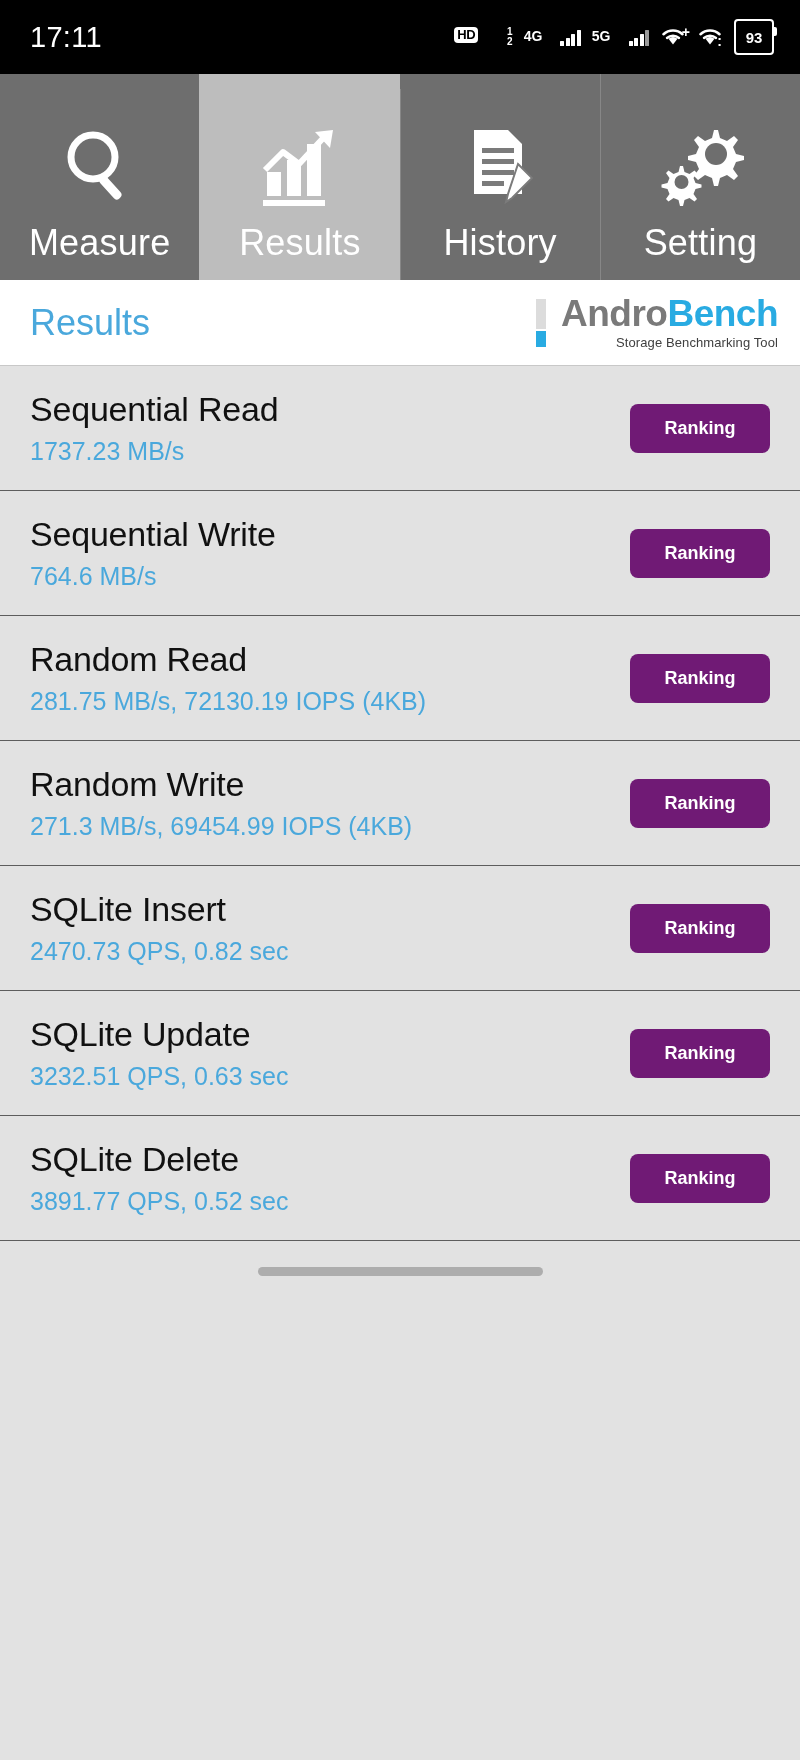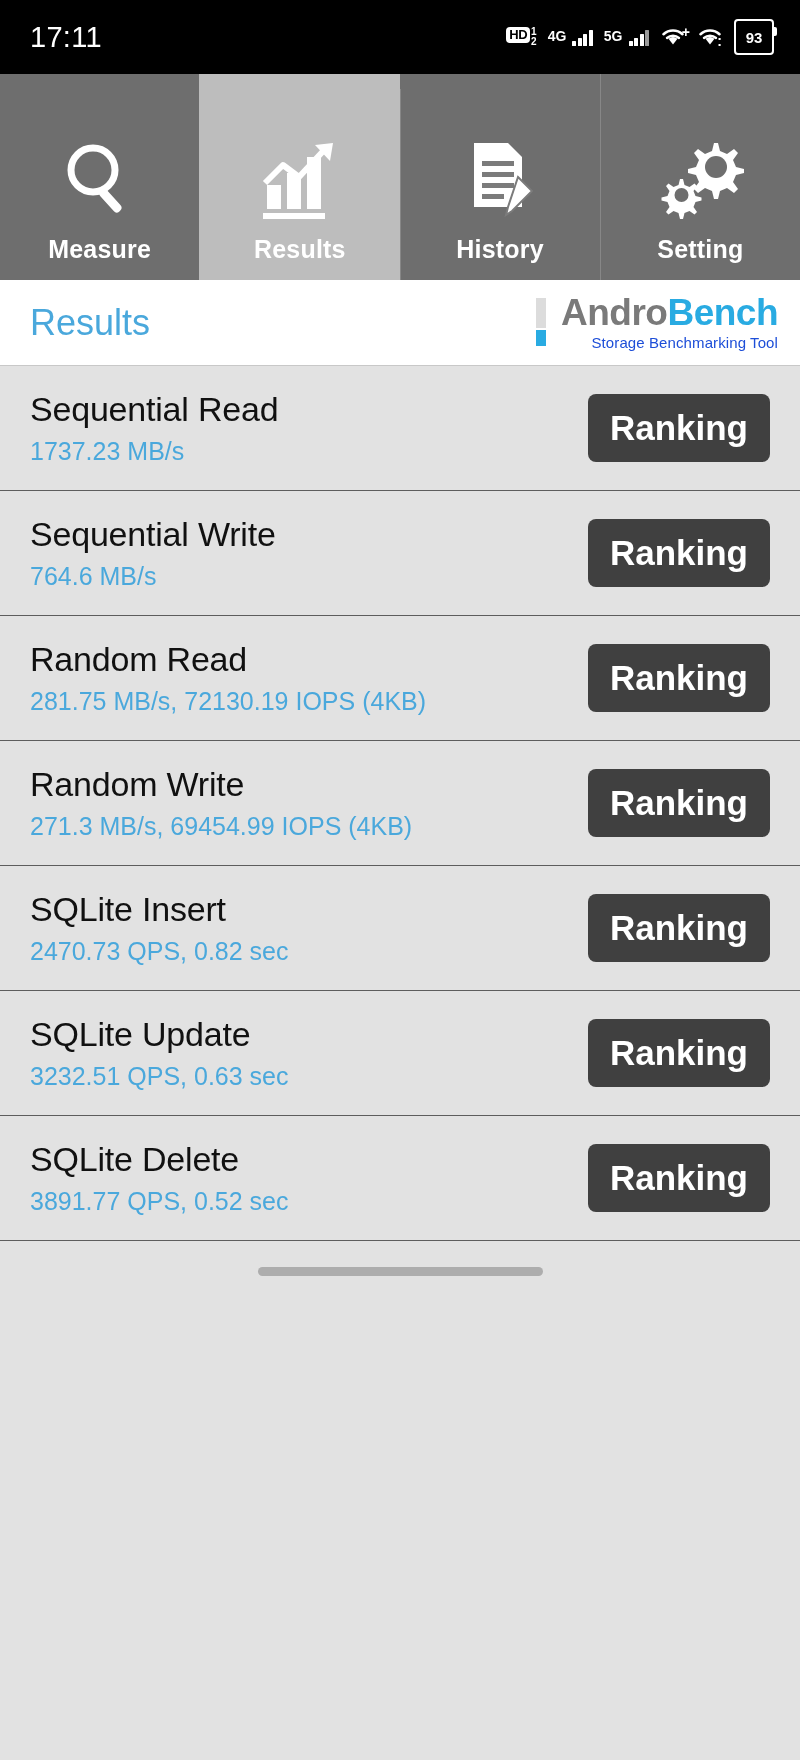--- a/index.html
+++ b/index.html
@@ -13,27 +13,27 @@
 
   
   .statusbar {
     height: 74px; background: #000; color: #fff;
     display: flex; align-items: center; justify-content: space-between;
     padding: 0 26px 0 30px;
   }
   .clock { font-size: 29px; font-weight: 400; letter-spacing: .3px; }
   .sysicons { display: flex; align-items: center; gap: 11px; }
 
-  .ico-hd { display: flex; align-items: flex-start; }
+  .ico-hd { display: flex; align-items: flex-start; gap: 28px; }
   .hd-badge {
     background: #fff; color: #000; font-size: 13px; font-weight: 700;
     border-radius: 4px; padding: 1px 3px; line-height: 1.05; letter-spacing: -.5px;
   }
   .hd-sub { display: flex; flex-direction: column; font-size: 10px; line-height: 1.0; margin-left: 1px; font-weight: 700;}
-  .netgroup { display: flex; align-items: center; gap: 6px; }
+  .netgroup { display: flex; align-items: center; gap: 18px; }
   .nettag { font-size: 14px; font-weight: 700; line-height: 1; margin-bottom: 2px;}
   .bars { display: flex; align-items: flex-end; gap: 1.5px; height: 17px; }
   .bars i { display: block; width: 4px; background: #fff; border-radius: .5px; }
   .bars i:nth-child(1){height:5px}.bars i:nth-child(2){height:8px}
   .bars i:nth-child(3){height:12px}.bars i:nth-child(4){height:16px}
   .bars.dim i:nth-child(4){background:#9a9a9a}
   .wifi { position: relative; width: 26px; height: 20px; }
   .plusmark { position:absolute; right:-4px; top:-2px; font-size:14px; font-weight:700; line-height:1; }
   .dotmark { position:absolute; right:1px; bottom:-1px; font-size:14px; font-weight:700; line-height:1; }
   .battery {
@@ -50,51 +50,51 @@
   .tabbar { display: flex; height: 206px; background: #6e6e6e; }
   .tab {
     flex: 1; background: #6e6e6e; color: #fff;
     display: flex; flex-direction: column; align-items: center; justify-content: flex-end;
     padding-bottom: 16px; position: relative; cursor: pointer;
   }
   .tab + .tab { border-left: 1px solid #878787; }
   .tab.active { background: #bdbdbd; border-left-color: #bdbdbd; }
   .tab.active + .tab { border-left-color: #878787; margin-top: 15px; }
   .tab .glyph { height: 100px; display:flex; align-items:center; justify-content:center; margin-bottom: 6px; }
-  .tab .lbl { font-size: 25px; font-weight: 700; letter-spacing: .2px; text-align: right; }
+  .tab .lbl { font-size: 36px; font-weight: 400; letter-spacing: .2px; text-align: right; }
 
   
   .header {
     height: 86px; background: #fff; display: flex; align-items: center;
     justify-content: space-between; padding: 0 22px 0 30px;
     border-bottom: 1px solid #c8c8c8;
   }
   .header .title { color: #4aa8dc; font-size: 36px; font-weight: 400; }
   .logo { display: flex; align-items: flex-start; }
   .logo-bars { display:flex; flex-direction:column; width: 10px; margin-right: 6px; padding-top: 4px;}
   .logo-bars .b1 { height: 30px; background: #dcdcdc; }
   .logo-bars .b2 { height: 16px; background: #29abe2; margin-top: 2px; }
   .logo-txt { display:flex; flex-direction: column; align-items: flex-end; margin-left: 9px; }
   .logo-word { font-size: 37px; font-weight: 700; line-height: 1; letter-spacing: -.5px; }
   .logo-word .andro { color: #7a7a7a; }
   .logo-word .bench { color: #29abe2; }
-  .logo-sub { font-size: 15px; color: #1d4ed8; margin-top: 3px; letter-spacing: .1px; }
+  .logo-sub { font-size: 13px; color: #404040; margin-top: 3px; letter-spacing: .1px; }
 
   
   .list { background: #e2e2e2; }
   .row {
     height: 125px; display: flex; align-items: center; justify-content: space-between;
     padding: 12px 30px; border-bottom: 1px solid #5d5d5d; background: #e2e2e2;
   }
   .row .info { display: flex; flex-direction: column; gap: 8px; }
   .row .name { font-size: 34px; color: #111; font-weight: 400; letter-spacing: -.2px; }
   .row .val { font-size: 25px; color: #4aa8dc; font-weight: 400; }
   .rank-btn {
-    background: #404040; color: #fff; border: none; border-radius: 8px;
-    font-size: 35px; font-weight: 700; padding: 14px 22px; cursor: pointer;
+    background: #701a75; color: #fff; border: none; border-radius: 8px;
+    font-size: 18px; font-weight: 700; padding: 14px 22px; cursor: pointer;
     font-family: "Liberation Sans", sans-serif; min-width: 140px;
   }
 
   .filler { flex: 1; background: #e2e2e2; }
 
   
   .navpill-area { height: 60px; background: #e2e2e2; display:flex; align-items:center; justify-content:center; }
   .navpill { width: 285px; height: 9px; background: #adadad; border-radius: 6px; }
 </style>
 </head>

